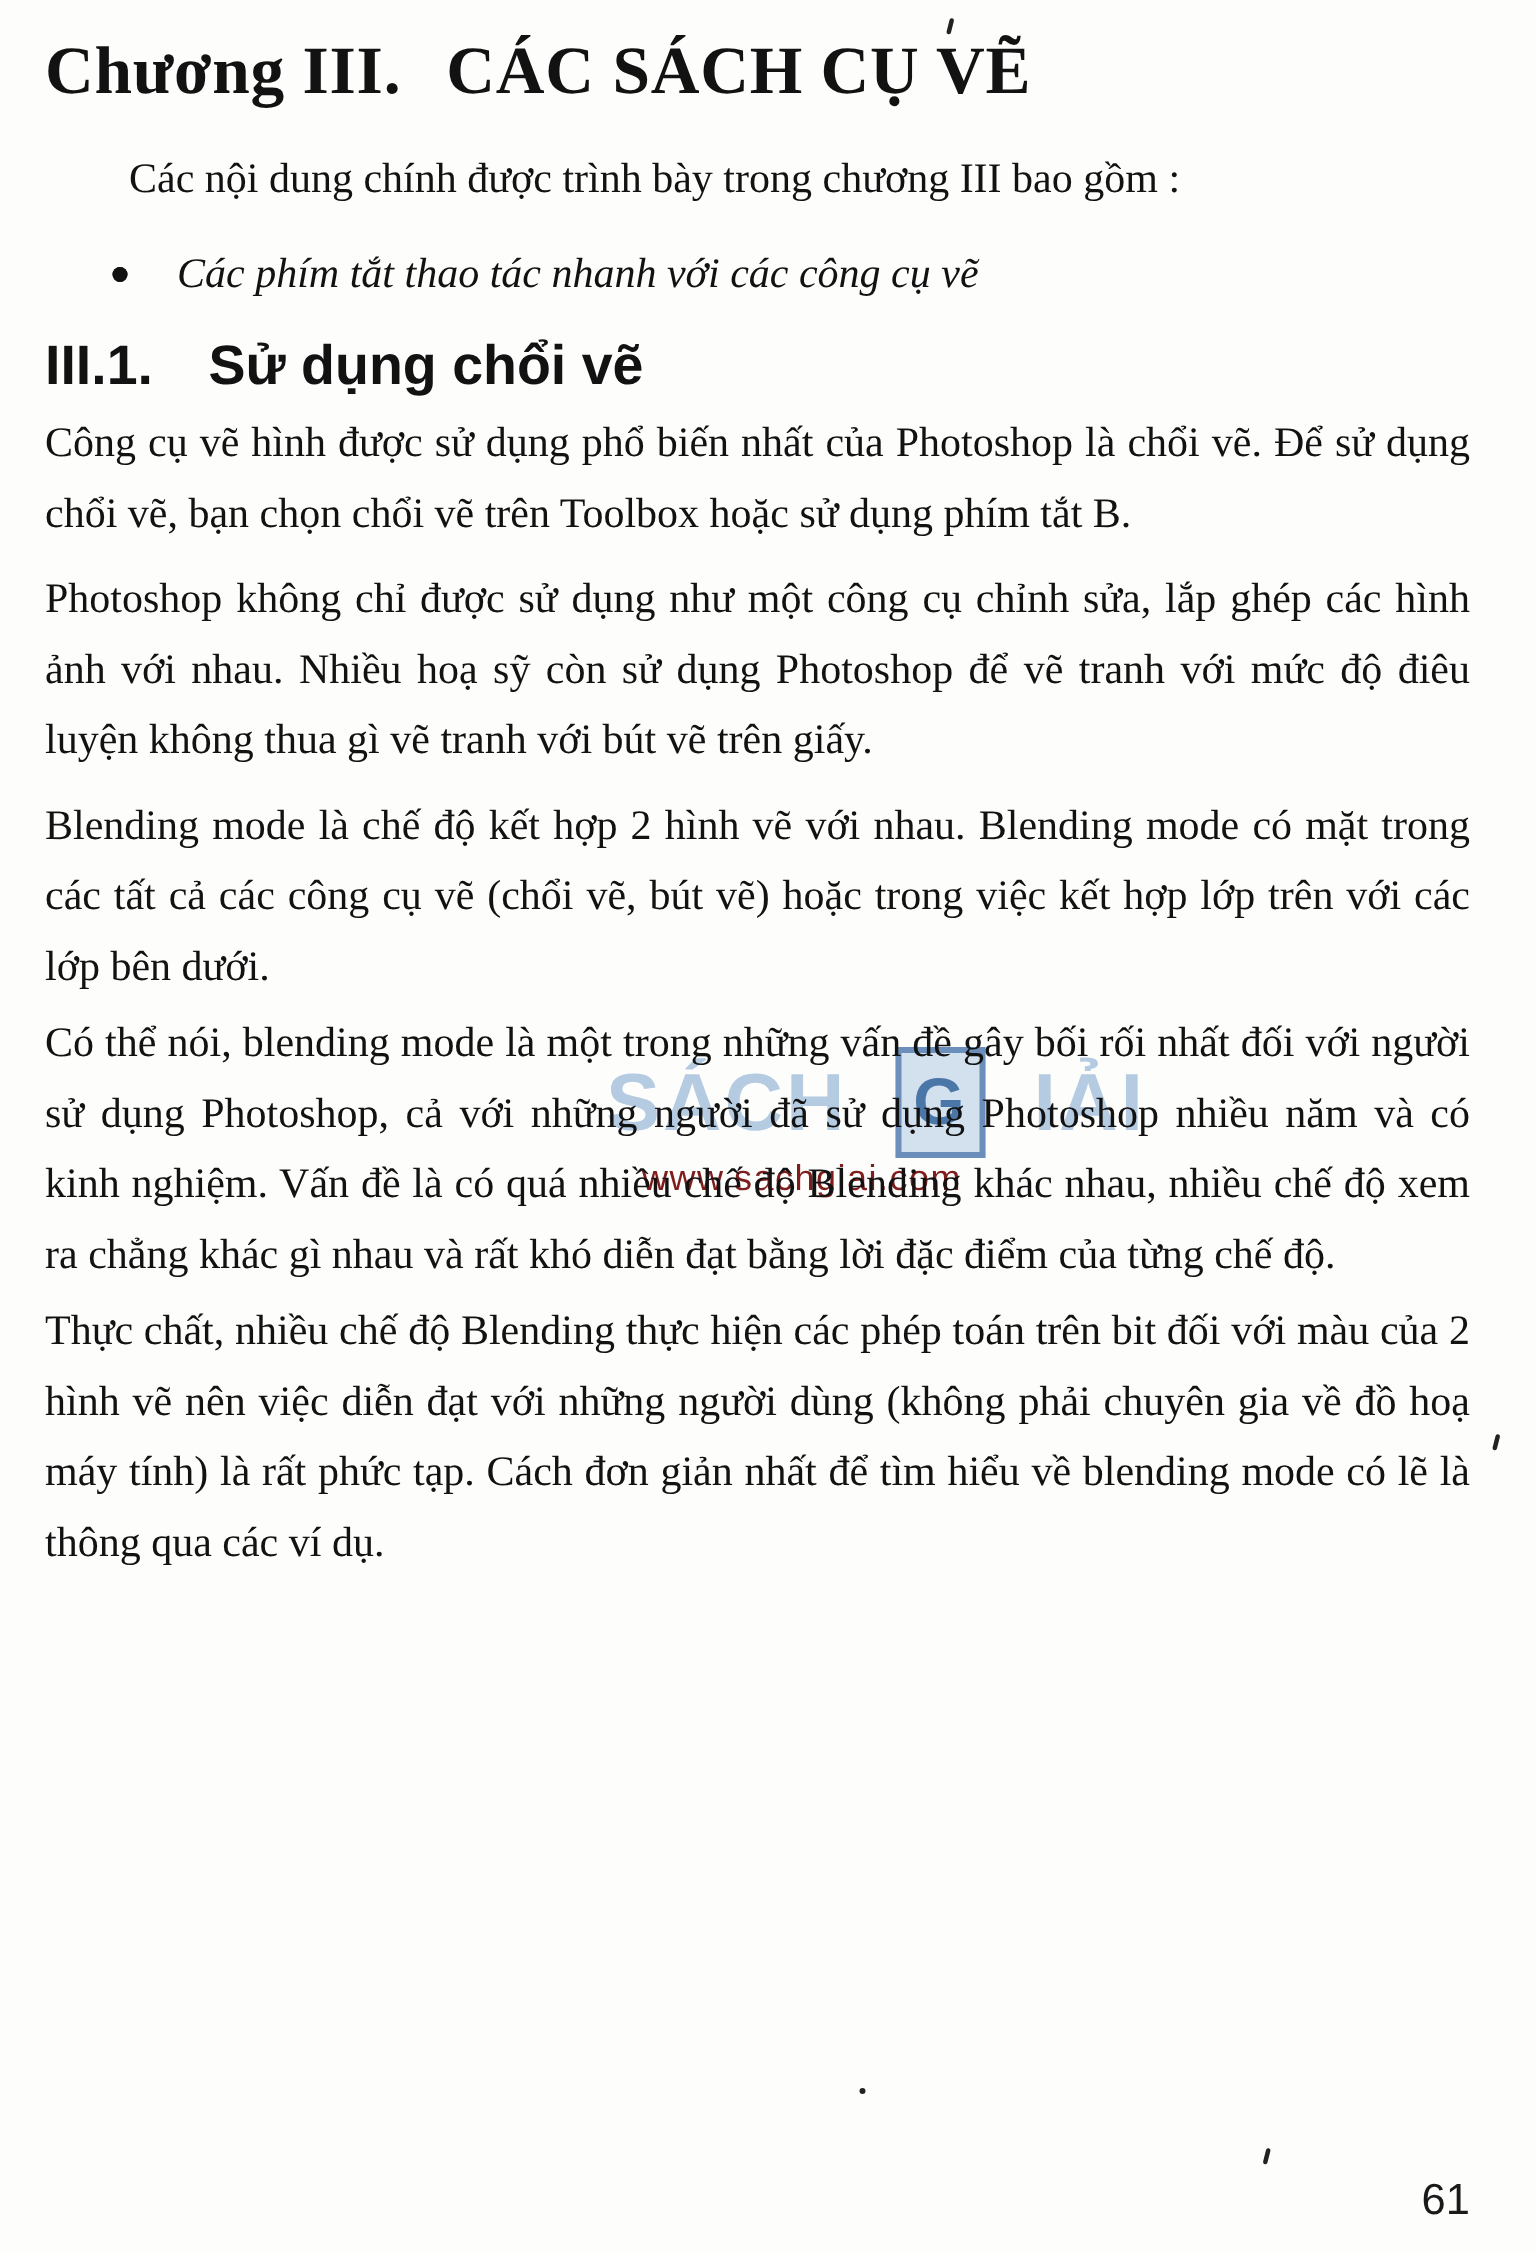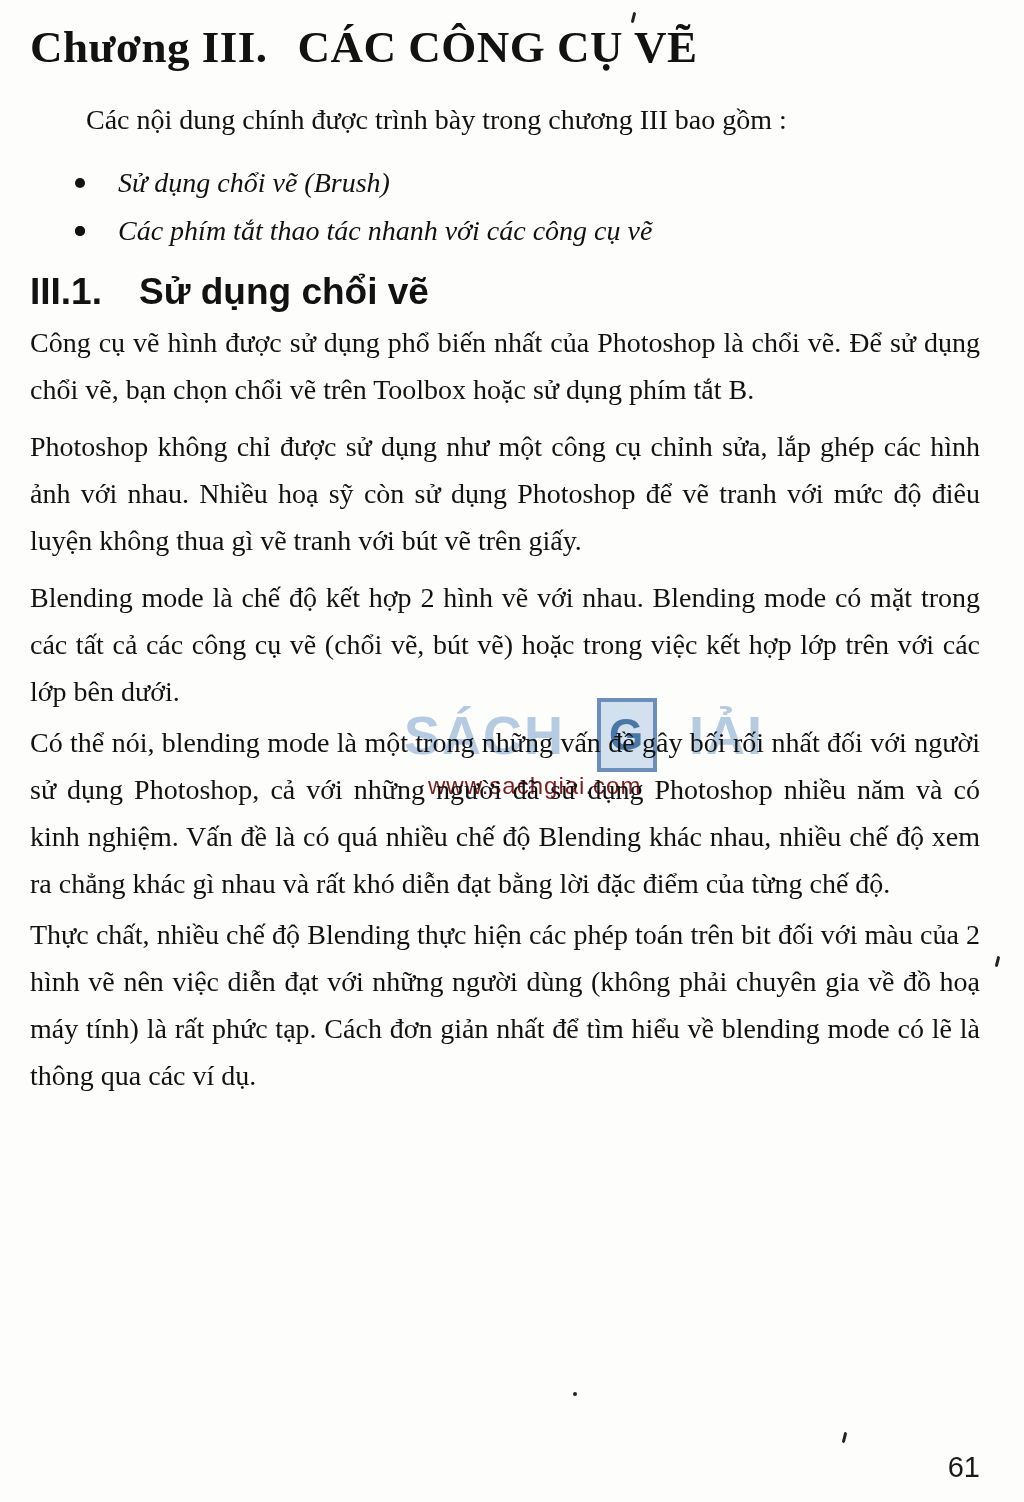--- a/index.html
+++ b/index.html
@@ -143,30 +143,26 @@
   <div class="wm-url">www.sachgiai.com</div>
 
   <div class="speck apos" style="left:632px;top:12px;"></div>
   <div class="speck apos" style="left:996px;top:956px;"></div>
   <div class="speck dotm" style="left:573px;top:1392px;"></div>
   <div class="speck apos" style="left:843px;top:1432px;"></div>
 
   <div class="content">
 
     <div class="chapter">
-      <span class="prefix">Chương III.</span><span>CÁC CÔNG CỤ VẼ</span>
+      <span class="prefix">Chương III.</span><span>CÁC SÁCH CỤ VẼ</span>
     </div>
 
     <p class="intro">Các nội dung chính được trình bày trong chương III bao gồm :</p>
 
     <ul class="bullets">
-      <li>
-        <span class="dot"></span>
-        <span>Sử dụng chổi vẽ (Brush)</span>
-      </li>
       <li>
         <span class="dot"></span>
       </li>
       <li>
         <span class="dot"></span>
         <span>Các phím tắt thao tác nhanh với các công cụ vẽ</span>
       </li>
     </ul>
 
     <div class="h2">

